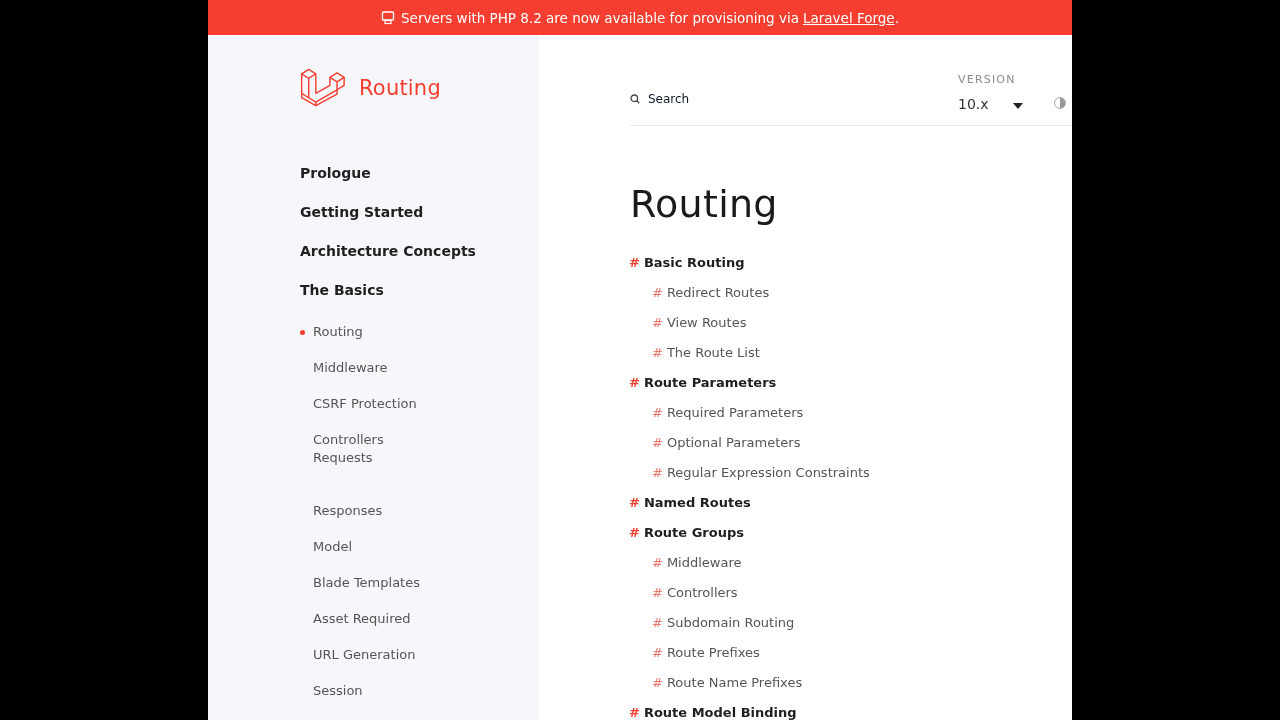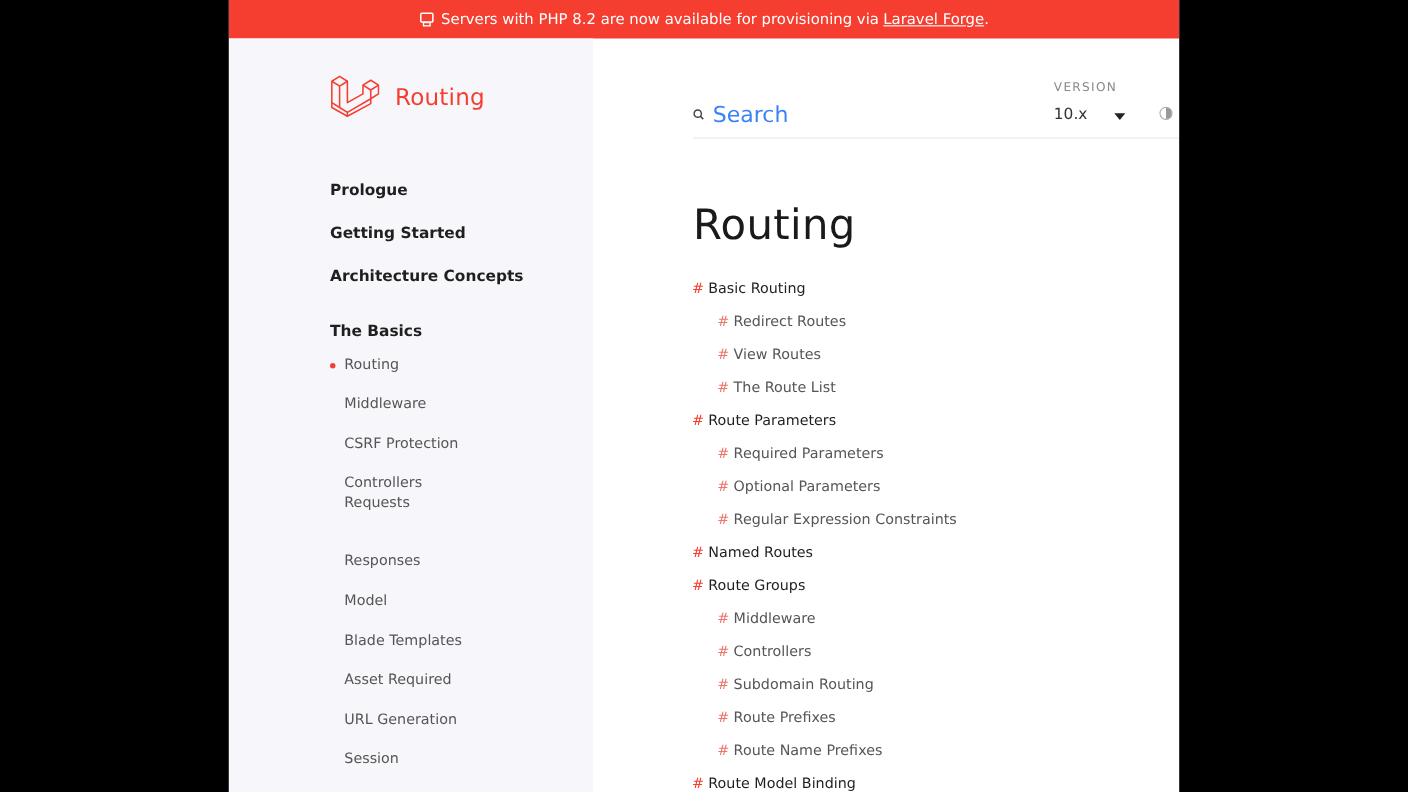--- a/index.html
+++ b/index.html
@@ -8,29 +8,29 @@
   .page { position: absolute; left: 208px; top: 0; width: 864px; height: 720px; background: #fff; overflow: hidden; }
   .banner { position: absolute; left: 0; top: 0; width: 864px; height: 35px; background: #f53e2f; color: #fff; display: flex; align-items: center; justify-content: center; font-size: 13.5px; }
   .banner .mon { width: 14px; height: 14px; margin-right: 6px; display: inline-block; }
   .banner a { color: #ffffff; text-decoration: underline; margin-left: 4px; }
   .sidebar { position: absolute; left: 0; top: 35px; width: 331px; height: 685px; background: #f7f7fb; }
   .logo { position: absolute; left: 91px; top: 30px; display: flex; align-items: center; }
   .logo .txt { color: #f53e2f; font-size: 21px; font-weight: 500; margin-left: 14px; letter-spacing: 0.2px; }
   .nav-sec { position: absolute; left: 92px; font-size: 14px; font-weight: bold; color: #1f1f1f; }
   .nav-sub { position: absolute; left: 105px; font-size: 13px; color: #555; }
   .dot { position: absolute; left: 92px; width: 5px; height: 5px; border-radius: 50%; background: #f53e2f; }
-  .search { position: absolute; left: 422px; top: 92px; display: flex; align-items: center; color: #3b82f6; font-size: 20px; }
+  .search { position: absolute; left: 422px; top: 92px; display: flex; align-items: center; color: #0f172a; font-size: 12px; }
   .search svg { margin-right: 8px; }
   .hdr-line { position: absolute; left: 422px; top: 125px; width: 442px; height: 1px; background: #e8e8e8; }
   .ver-lbl { position: absolute; left: 750px; top: 73px; font-size: 11px; color: #8a8a8a; letter-spacing: 1.2px; }
   .ver-val { position: absolute; left: 750px; top: 96px; font-size: 14px; color: #333; }
   .caret { position: absolute; left: 805px; top: 103px; width: 0; height: 0; border-left: 5px solid transparent; border-right: 5px solid transparent; border-top: 6px solid #222; }
   .theme { position: absolute; left: 846px; top: 97px; width: 12px; height: 12px; border-radius: 50%; border: 1.5px solid #aaa; background: linear-gradient(90deg, #fff 50%, #999 50%); }
   h1 { position: absolute; left: 422px; top: 182px; font-size: 38px; font-weight: 500; color: #1a1a1a; letter-spacing: 0.3px; }
-  .toc1 { position: absolute; left: 421px; font-size: 13px; font-weight: normal; color: #1f1f1f; }
+  .toc1 { position: absolute; left: 421px; font-size: 13px; font-weight: bold; color: #1f1f1f; }
   .toc2 { position: absolute; left: 444px; font-size: 13px; color: #555; }
   .hash { color: #f53e2f; margin-right: 4px; }
   .toc2 .hash { color: #e8776c; font-weight: normal; }
 </style>
 </head>
 <body>
 
 <div class="page">
 
   <div class="banner">
@@ -48,21 +48,21 @@
       <svg width="46" height="46" viewBox="0 0 50 52" fill="none" stroke="#f53e2f" stroke-width="1.6" stroke-linejoin="round">
         <path d="M2 10 L10 5 L18 10 L18 32 L34 23 L34 14 L42 9 L50 14 L50 23 L42 28 L42 33 L18 46 L2 37 Z"></path>
         <path d="M2 10 L10 15 L18 10 M10 15 L10 37 L18 42 L42 28 M10 37 L2 32 M34 14 L42 19 L50 14 M42 19 L42 28 M18 42 L18 46"></path>
       </svg>
       <span class="txt">Routing</span>
     </div>
 
     <div class="nav-sec" style="top:130px">Prologue</div>
     <div class="nav-sec" style="top:169px">Getting Started</div>
     <div class="nav-sec" style="top:208px">Architecture Concepts</div>
-    <div class="nav-sec" style="top:258px">The Basics</div>
+    <div class="nav-sec" style="top:247px">The Basics</div>
 
     <span class="dot" style="top:295px"></span>
     <div class="nav-sub" style="top:289px">Routing</div>
     <div class="nav-sub" style="top:325px">Middleware</div>
     <div class="nav-sub" style="top:361px">CSRF Protection</div>
     <div class="nav-sub" style="top:397px">Controllers</div>
     <div class="nav-sub" style="top:415px">Requests</div>
     <div class="nav-sub" style="top:468px">Responses</div>
     <div class="nav-sub" style="top:504px">Model</div>
     <div class="nav-sub" style="top:540px">Blade Templates</div>

